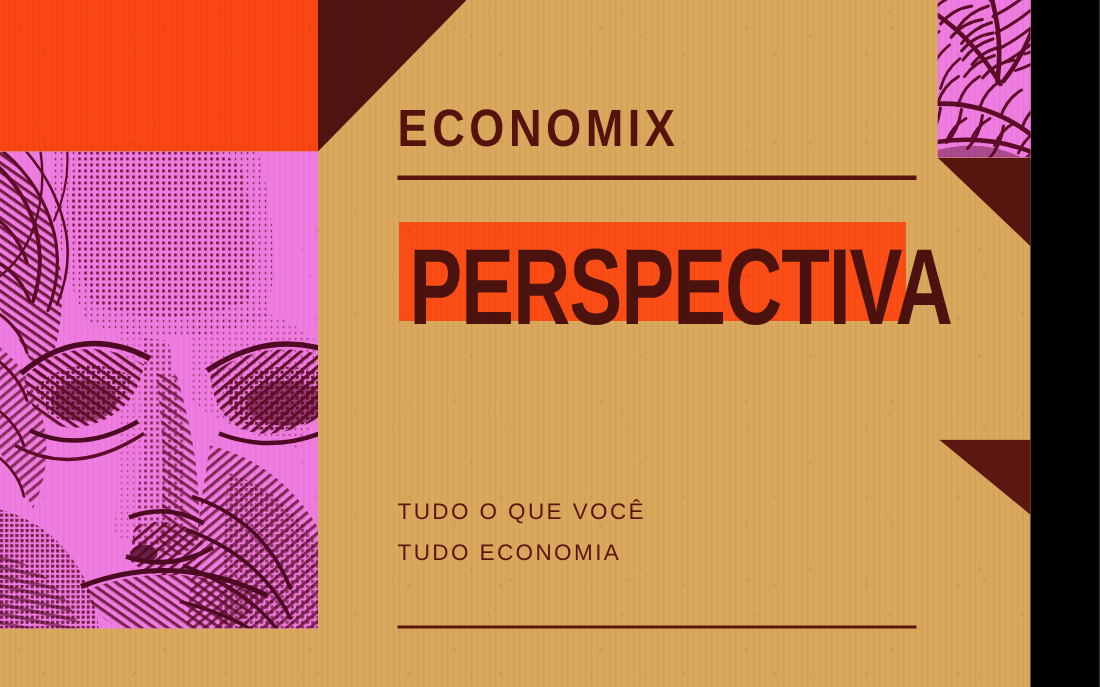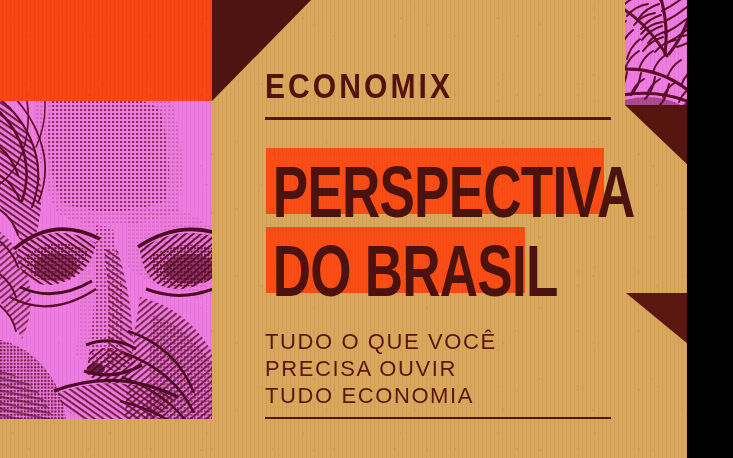--- a/index.html
+++ b/index.html
@@ -172,21 +172,21 @@
 
   .hl-row-2 { top: 227px; }
   .hl-row-2 .hl-bar { top: 0; width: 259px; height: 66px; }
   .hl-row-2 .hl-text { padding: 7px 0 0 10px; }
 
   .subhead {
     position: absolute;
     left: 0; top: 328px;
     color: #5c160f;
     font-family: "Liberation Sans", sans-serif;
-    font-size: 22px;
+    font-size: 15px;
     font-weight: 400;
     letter-spacing: 1.6px;
     line-height: 27px;
     white-space: nowrap;
   }
   .subhead div { display: block; }
 </style>
 </head>
 <body>
 
@@ -389,28 +389,23 @@
 
     <div class="kicker">ECONOMIX</div>
 
     <div class="rule rule-top"></div>
 
     <div class="headline hl-row-1">
       <span class="hl-bar"></span>
       <span class="hl-text">PERSPECTIVA</span>
     </div>
 
-    <div class="headline hl-row-2">
-      <span class="hl-bar"></span>
-      <span class="hl-text">DO BRASIL</span>
-    </div>
 
     <div class="subhead">
       <div>TUDO O QUE VOCÊ</div>
-      <div>PRECISA OUVIR</div>
       <div>TUDO ECONOMIA</div>
     </div>
 
     <div class="rule rule-bottom"></div>
   </div>
 
   <div class="corrugation"></div>
   <div class="grain"></div>
 </div>
 

